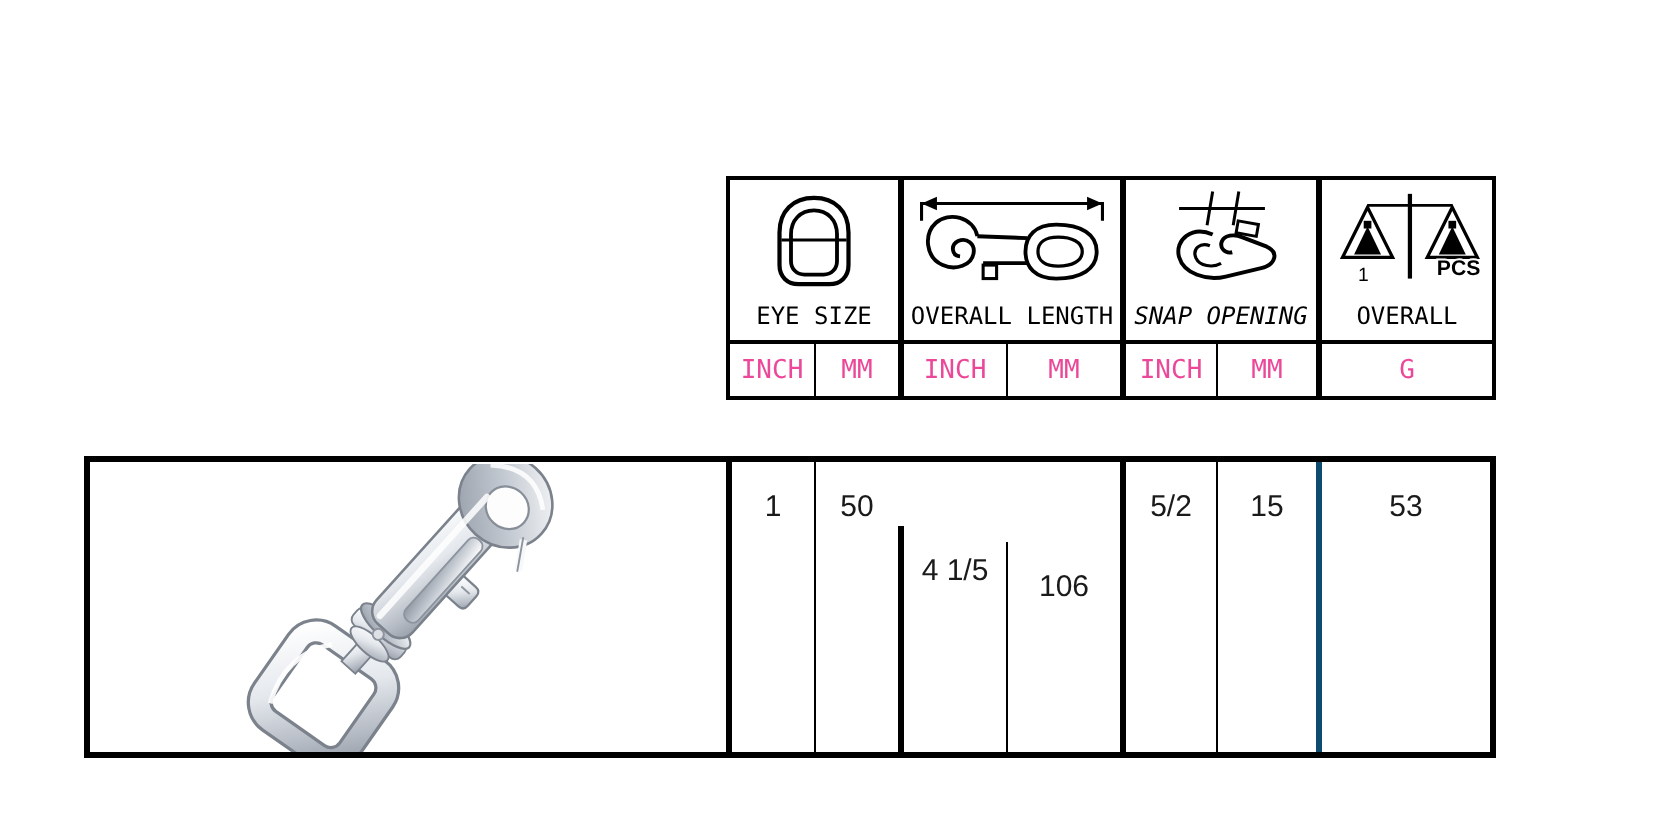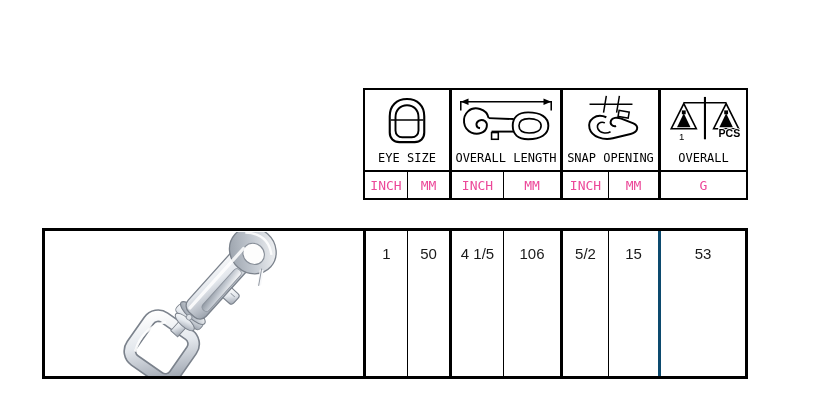--- a/index.html
+++ b/index.html
@@ -22,21 +22,21 @@
     overflow:hidden;
   }
   .group-cell .icon-wrap { flex:1; display:flex; align-items:center; justify-content:center; width:100%; }
   .group-label {
     font-family:"DejaVu Sans Mono", monospace;
     font-size:12px; letter-spacing:0px; white-space:nowrap;
     padding-bottom:5px; color:#000;
   }
   .g1 { grid-column:1 / span 2; grid-row:1; }
   .g2 { grid-column:3 / span 2; grid-row:1; border-left:3px solid #000; }
-  .g3 { grid-column:5 / span 2; grid-row:1; border-left:3px solid #000; }
+  .g3 { grid-column:5 / span 2; grid-row:1; border-left:3px solid #000;font-style:italic; }
   .g4 { grid-column:7; grid-row:1; border-left:3px solid #000; }
 
   .unit-cell {
     grid-row:2; border-top:2px solid #000;
     display:flex; align-items:center; justify-content:center;
     font-family:"DejaVu Sans Mono", monospace;
     font-size:13px; color:#ec4899; white-space:nowrap;
     font-stretch:condensed;
   }
   .u1 { grid-column:1; }
@@ -56,22 +56,22 @@
     grid-template-rows:1fr;
   }
   .photo-cell { position:relative; overflow:hidden; }
   .photo-cell svg { position:absolute; left:52px; top:1px; }
   .value-cell {
     display:flex; justify-content:center; align-items:flex-start;
     padding-top:14px; font-size:15px; color:#1a1a1a; white-space:nowrap;
   }
   .v1 { border-left:3px solid #000; }
   .v2 { border-left:1.5px solid #000; }
-  .v3 { border-left:3px solid #000; }
-  .v4 { border-left:1.5px solid #000; }
+  .v3 { border-left:3px solid #000;margin-top:32px; }
+  .v4 { border-left:1.5px solid #000;margin-top:40px; }
   .v5 { border-left:3px solid #000; }
   .v6 { border-left:1.5px solid #000; }
   .v7 { border-left:3px solid #0c4a6e; }
 
   .lineart { stroke:#000; fill:none; }
   svg text { font-family:"Liberation Sans", sans-serif; }
 </style>
 </head>
 <body>
 

